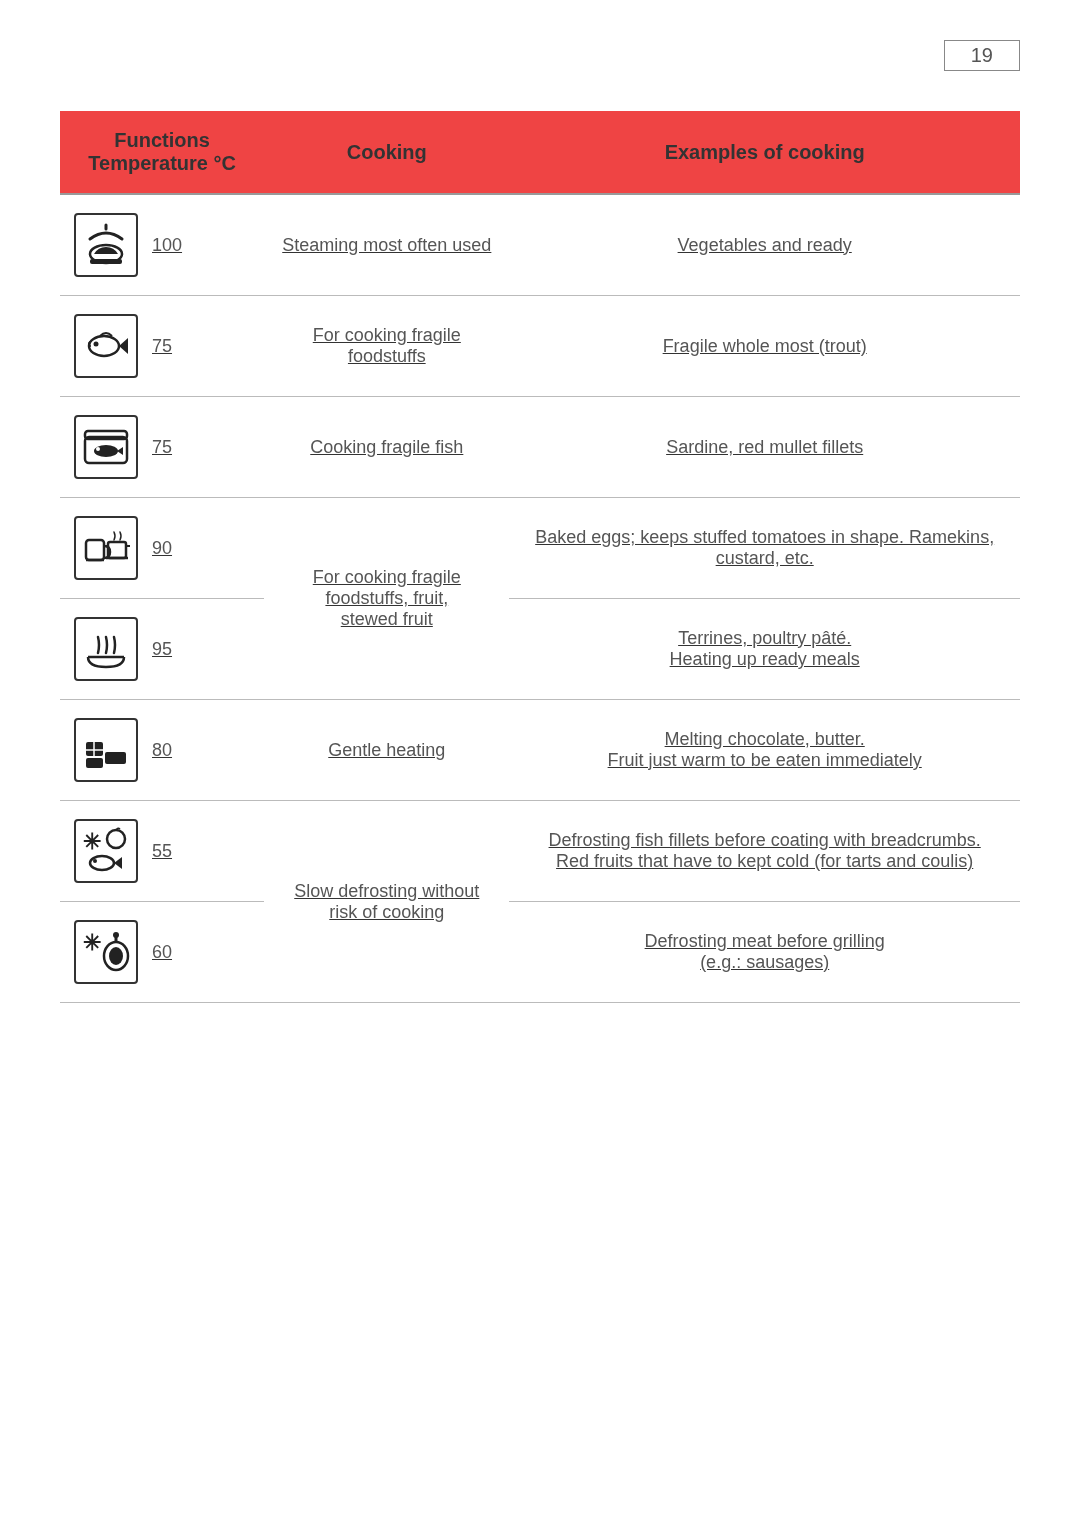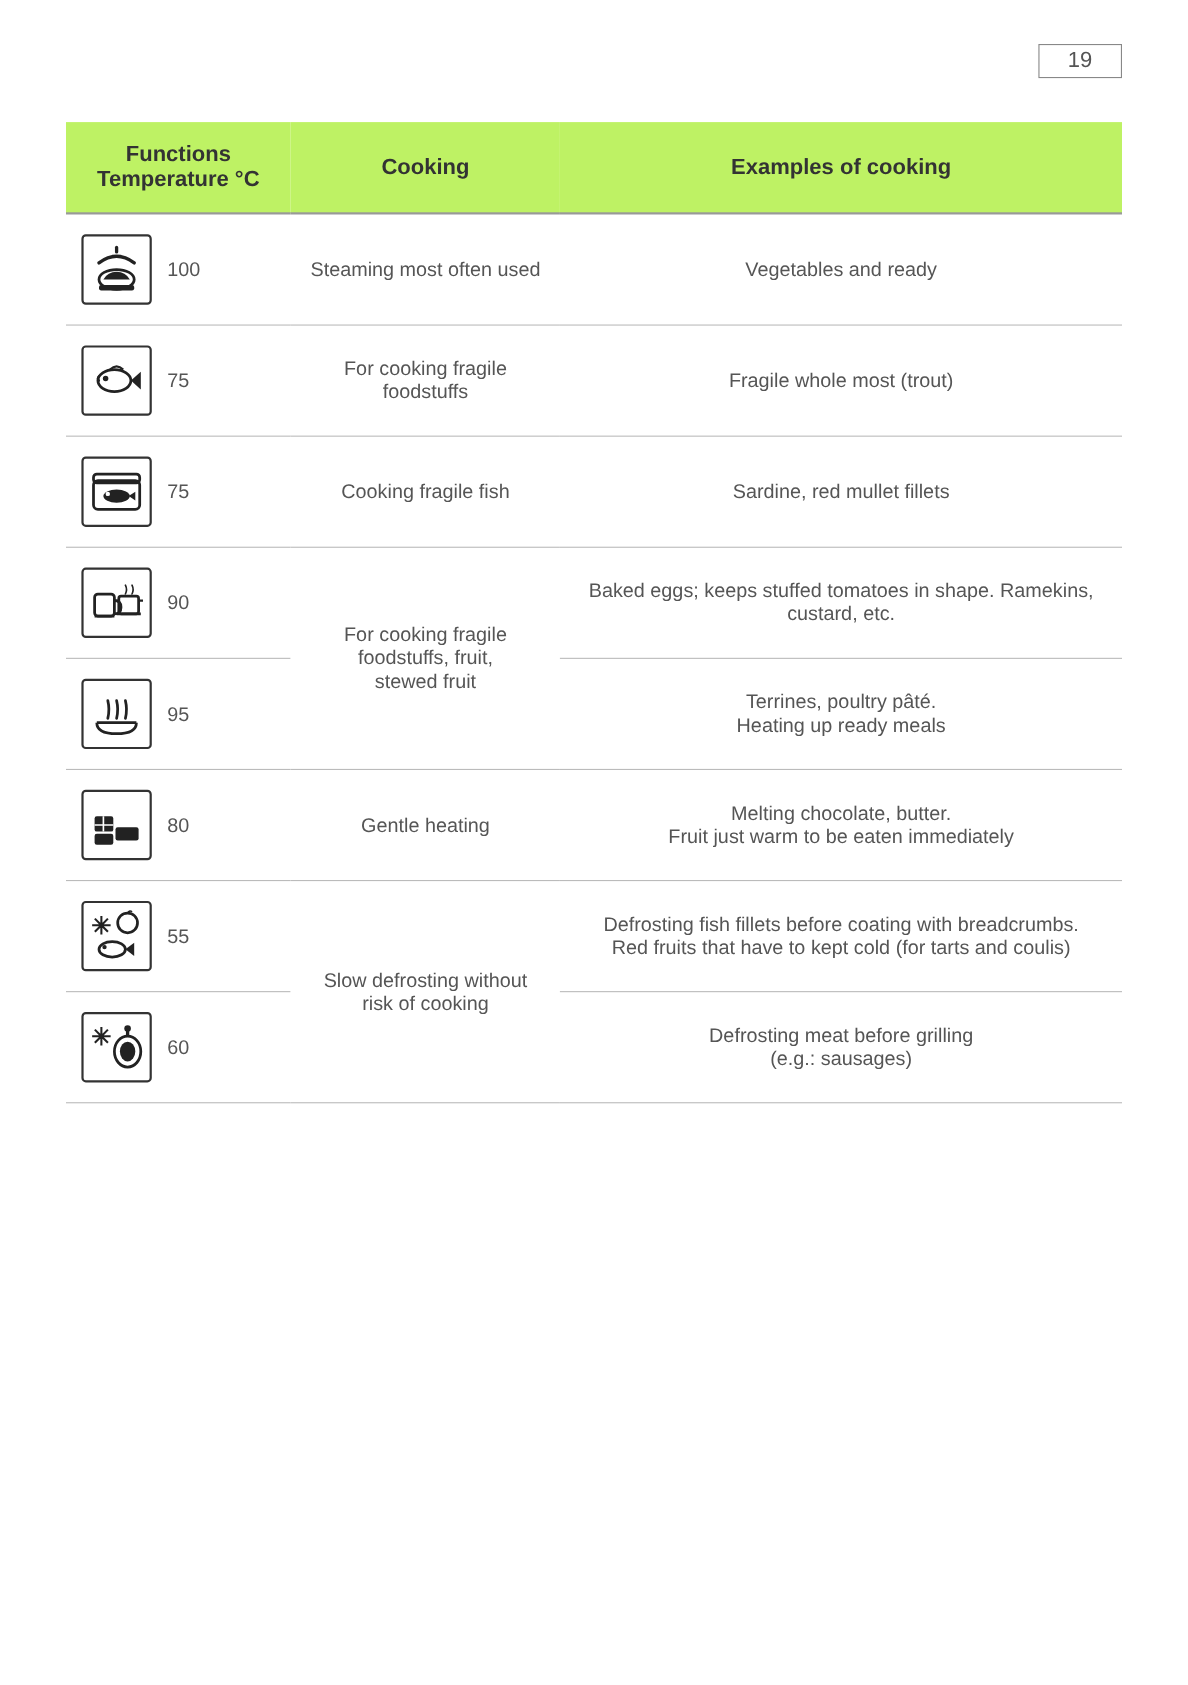--- a/index.html
+++ b/index.html
@@ -33,21 +33,21 @@
       color: #555;
     }
 
     table {
       width: 100%;
       border-collapse: collapse;
       margin-top: 10px;
     }
 
     thead tr {
-      background-color: #bef264;
+      background-color: #ef4444;
     }
 
     thead th {
       padding: 18px 14px;
       font-size: 20px;
       font-weight: bold;
       color: #333;
       text-align: center;
       border-bottom: 2px solid #999;
     }
@@ -61,20 +61,21 @@
       width: 240px;
     }
 
     thead th:nth-child(3) {
       width: 500px;
       text-align: center;
     }
 
     tbody tr {
       border-bottom: 1px solid #bbb;
+      text-decoration: underline;
     }
 
     tbody td {
       padding: 18px 14px;
       font-size: 18px;
       vertical-align: middle;
       color: #444;
     }
 
     .func-cell {

